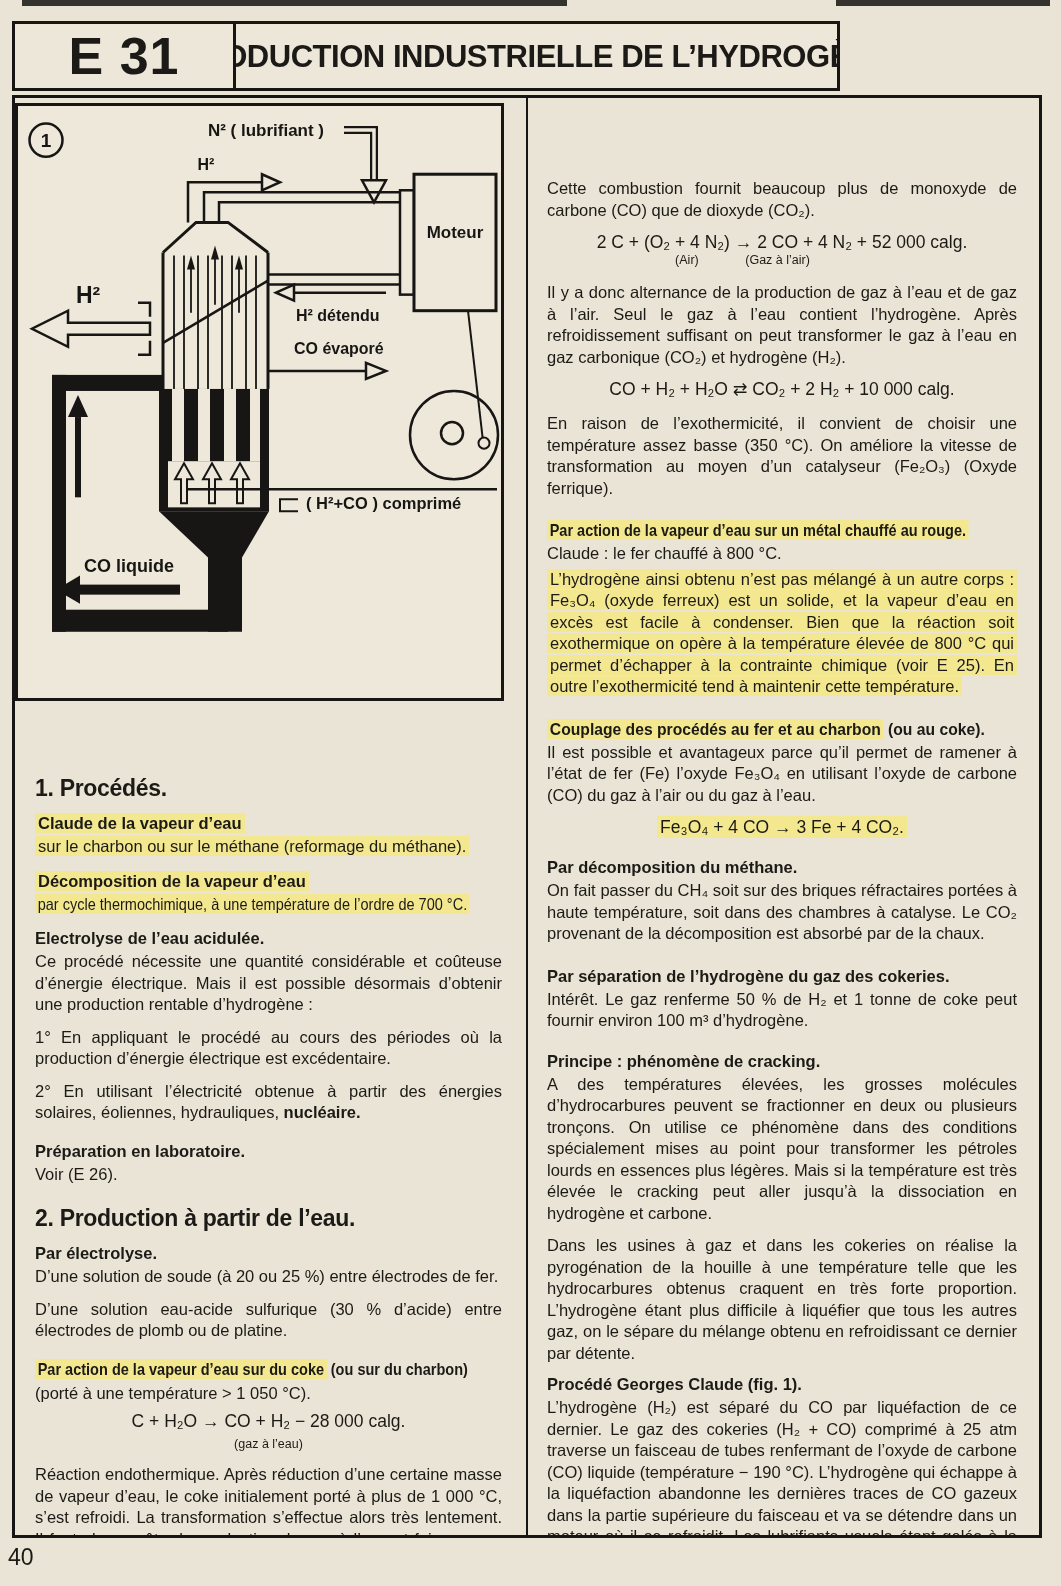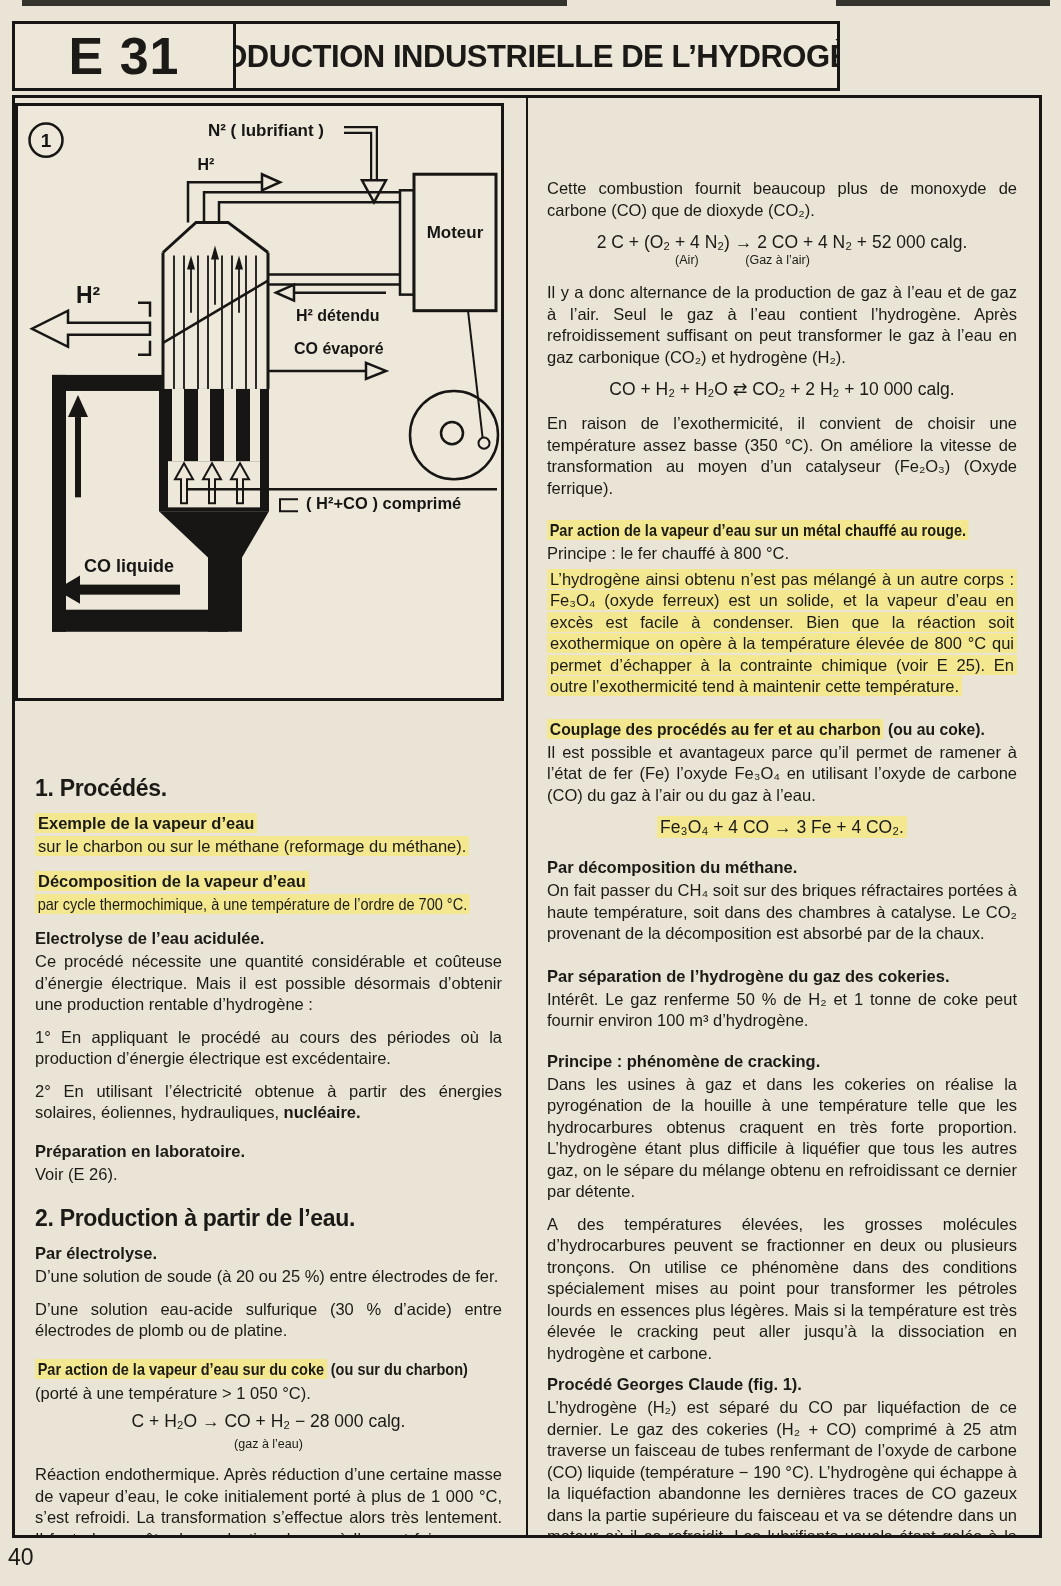--- a/index.html
+++ b/index.html
@@ -193,21 +193,21 @@
           <circle cx="434" cy="326" r="11" fill="#ede8da" stroke="#171614" stroke-width="2.5"></circle>
           <line x1="450" y1="204" x2="465" y2="334" stroke="#171614" stroke-width="2"></line>
           <circle cx="466" cy="336" r="5.5" fill="#ede8da" stroke="#171614" stroke-width="2"></circle>
         </g>
       </svg>
     </div>
 
     <div class="left-text">
       <div class="sec">1. Procédés.</div>
 
-      <div class="h"><span class="hl">Exemple de la vapeur d’eau</span></div>
+      <div class="h"><span class="hl">Claude de la vapeur d’eau</span></div>
       <div class="p"><span class="hl">sur le charbon ou sur le méthane (reformage du méthane).</span></div>
 
       <div class="h mt14"><span class="hl">Décomposition de la vapeur d’eau</span></div>
       <div class="p">
           <span class="hline cond88"><span class="hl">par cycle thermochimique, à une température de l’ordre de 700 °C.</span></span>
         </div>
 
       <div class="h mt14">Electrolyse de l’eau acidulée.</div>
       <div class="p">Ce procédé nécessite une quantité considérable et coûteuse d’énergie électrique. Mais il est possible désormais d’obtenir une production rentable d’hydrogène :</div>
       <div class="p">1° En appliquant le procédé au cours des périodes où la production d’énergie électrique est excédentaire.</div>
@@ -241,38 +241,38 @@
       <span>2 C + </span><span class="g"><span>(O₂ + 4 N₂)</span><span class="gsub">(Air)</span></span><span> → </span><span class="g"><span>2 CO</span><span class="gsub">(Gaz à l’air)</span></span><span> + 4 N₂ + 52 000 </span><span class="it">calg.</span>
     </div>
 
     <div class="p">Il y a donc alternance de la production de gaz à l’eau et de gaz à l’air. Seul le gaz à l’eau contient l’hydrogène. Après refroidissement suffisant on peut transformer le gaz à l’eau en gaz carbonique (CO₂) et hydrogène (H₂).</div>
     <div class="eq"><span>CO + H₂ + H₂O ⇄ CO₂ + 2 H₂ + 10 000 </span><span class="it">calg.</span></div>
     <div class="p mb22">En raison de l’exothermicité, il convient de choisir une température assez basse (350 °C). On améliore la vitesse de transformation au moyen d’un catalyseur (Fe₂O₃) (Oxyde ferrique).</div>
 
     <div class="h">
         <span class="hline cond88"><span class="hl">Par action de la vapeur d’eau sur un métal chauffé au rouge.</span></span>
       </div>
-    <div class="p mb4"><span>Principe : </span><span class="it">le fer</span><span> chauffé à 800 °C.</span></div>
+    <div class="p mb4"><span>Claude : </span><span class="it">le fer</span><span> chauffé à 800 °C.</span></div>
     <div class="p mb22"><span class="hl">L’hydrogène ainsi obtenu n’est pas mélangé à un autre corps : Fe₃O₄ (oxyde ferreux) est un solide, et la vapeur d’eau en excès est facile à condenser. Bien que la réaction soit exothermique on opère à la température élevée de 800 °C qui permet d’échapper à la contrainte chimique (voir E 25). En outre l’exothermicité tend à maintenir cette température.</span></div>
 
     <div class="h">
         <span class="hline cond95"><span class="bd hl">Couplage des procédés au fer et au charbon</span><span> (ou au coke).</span></span>
       </div>
     <div class="p">Il est possible et avantageux parce qu’il permet de ramener à l’état de fer (Fe) l’oxyde Fe₃O₄ en utilisant l’oxyde de carbone (CO) du gaz à l’air ou du gaz à l’eau.</div>
     <div class="eq mb20"><span class="hl">Fe₃O₄ + 4 CO → 3 Fe + 4 CO₂.</span></div>
 
 
     <div class="h">Par décomposition du méthane.</div>
     <div class="p mb22"><span>On fait passer du CH₄ soit </span><span class="it">sur des briques réfractaires</span><span> portées à haute température, soit </span><span class="it">dans des chambres à catalyse</span><span>. Le CO₂ provenant de la décomposition est absorbé par de la chaux.</span></div>
 
     <div class="h">Par séparation de l’hydrogène du gaz des cokeries.</div>
     <div class="p mb20"><span class="it">Intérêt.</span><span> Le gaz renferme 50 % de H₂ et 1 </span><span class="it">tonne</span><span> de coke peut fournir environ 100 m³ d’hydrogène.</span></div>
 
     <div class="h it">Principe : phénomène de cracking.</div>
+    <div class="p">A des températures élevées, les grosses molécules d’hydrocarbures peuvent se fractionner en deux ou plusieurs tronçons. On utilise ce phénomène dans des conditions spécialement mises au point pour transformer les pétroles lourds en essences plus légères. Mais si la température est très élevée le cracking peut aller jusqu’à la dissociation en hydrogène et carbone.</div>
     <div class="p">Dans les usines à gaz et dans les cokeries on réalise la pyrogénation de la houille à une température telle que les hydrocarbures obtenus craquent en très forte proportion. L’hydrogène étant plus difficile à liquéfier que tous les autres gaz, on le sépare du mélange obtenu en refroidissant ce dernier par détente.</div>
-    <div class="p">A des températures élevées, les grosses molécules d’hydrocarbures peuvent se fractionner en deux ou plusieurs tronçons. On utilise ce phénomène dans des conditions spécialement mises au point pour transformer les pétroles lourds en essences plus légères. Mais si la température est très élevée le cracking peut aller jusqu’à la dissociation en hydrogène et carbone.</div>
 
     <div class="h"><span class="it">Procédé Georges Claude</span><span> (fig. 1).</span></div>
     <div class="p">L’hydrogène (H₂) est séparé du CO par liquéfaction de ce dernier. Le gaz des cokeries (H₂ + CO) comprimé à 25 atm traverse un faisceau de tubes renfermant de l’oxyde de carbone (CO) liquide (température − 190 °C). L’hydrogène qui échappe à la liquéfaction abandonne les dernières traces de CO gazeux dans la partie supérieure du faisceau et va se détendre dans un moteur où il se refroidit. Les lubrifiants usuels étant gelés à la température de fonctionnement du moteur il faut graisser ce dernier avec de l’azote (N₂).</div>
   </div>
 </div>
 
 <div class="page-num">40</div>
 
 </body></html>

